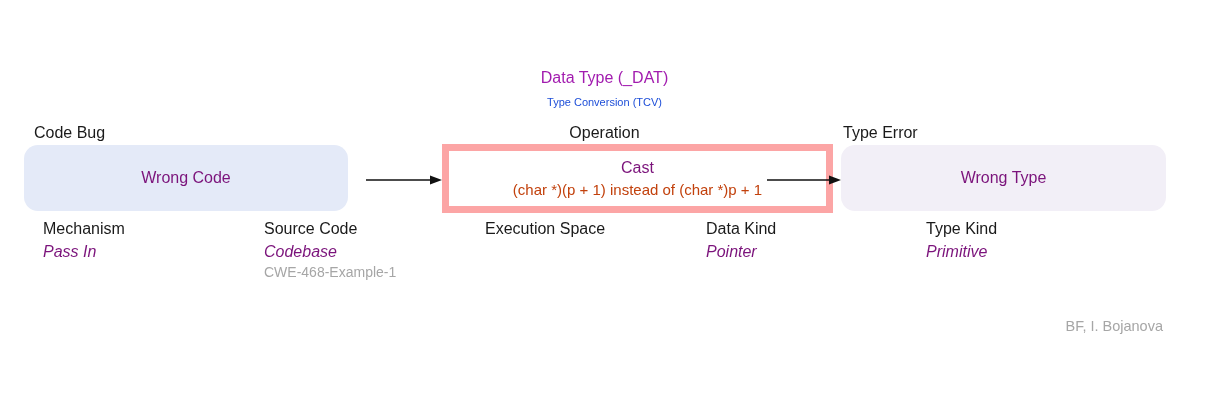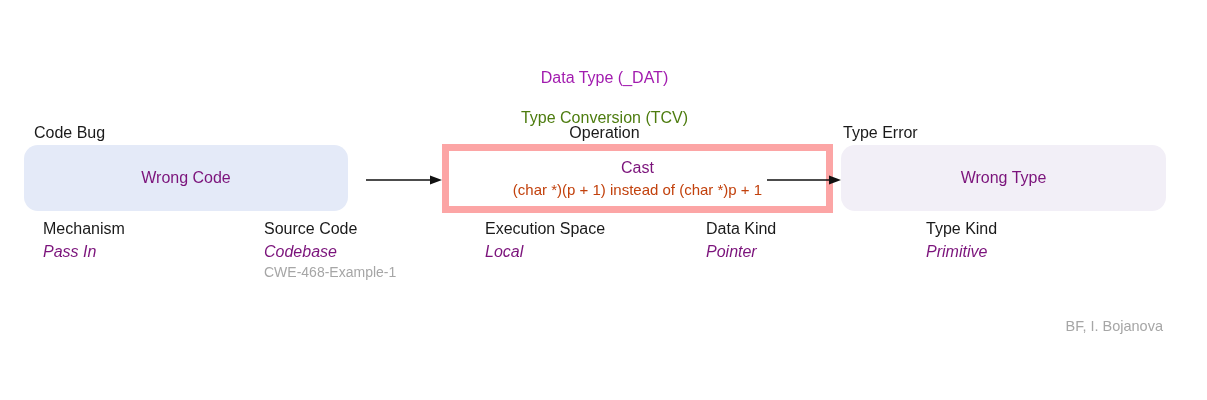--- a/index.html
+++ b/index.html
@@ -13,21 +13,21 @@
     overflow: hidden;
   }
 
   
   .class-header {
     position: absolute;
     left: 442px; top: 69px; width: 325px;
     text-align: center;
   }
   .class-type { font-size: 16px; line-height: 18px; color: #a21caf; }
-  .class-name { font-size: 16px; line-height: 18px; margin-top: 22px; color: #4d7c0f; }
+  .class-name { font-size: 11px; line-height: 18px; margin-top: 6px; color: #1d4ed8; }
 
   
   .node-label {
     position: absolute;
     top: 124px;
     font-size: 16px;
     line-height: 18px;
     color: #1a1a1a;
     white-space: nowrap;
   }
@@ -128,21 +128,20 @@
   </div>
 
   <div class="attr-col attr-1">
     <div class="attr-label">Source Code</div>
     <div class="attr-value">Codebase</div>
     <div class="attr-detail">CWE-468-Example-1</div>
   </div>
 
   <div class="attr-col attr-2">
     <div class="attr-label">Execution Space</div>
-    <div class="attr-value">Local</div>
   </div>
 
   <div class="attr-col attr-3">
     <div class="attr-label">Data Kind</div>
     <div class="attr-value">Pointer</div>
   </div>
 
   <div class="attr-col attr-4">
     <div class="attr-label">Type Kind</div>
     <div class="attr-value">Primitive</div>

